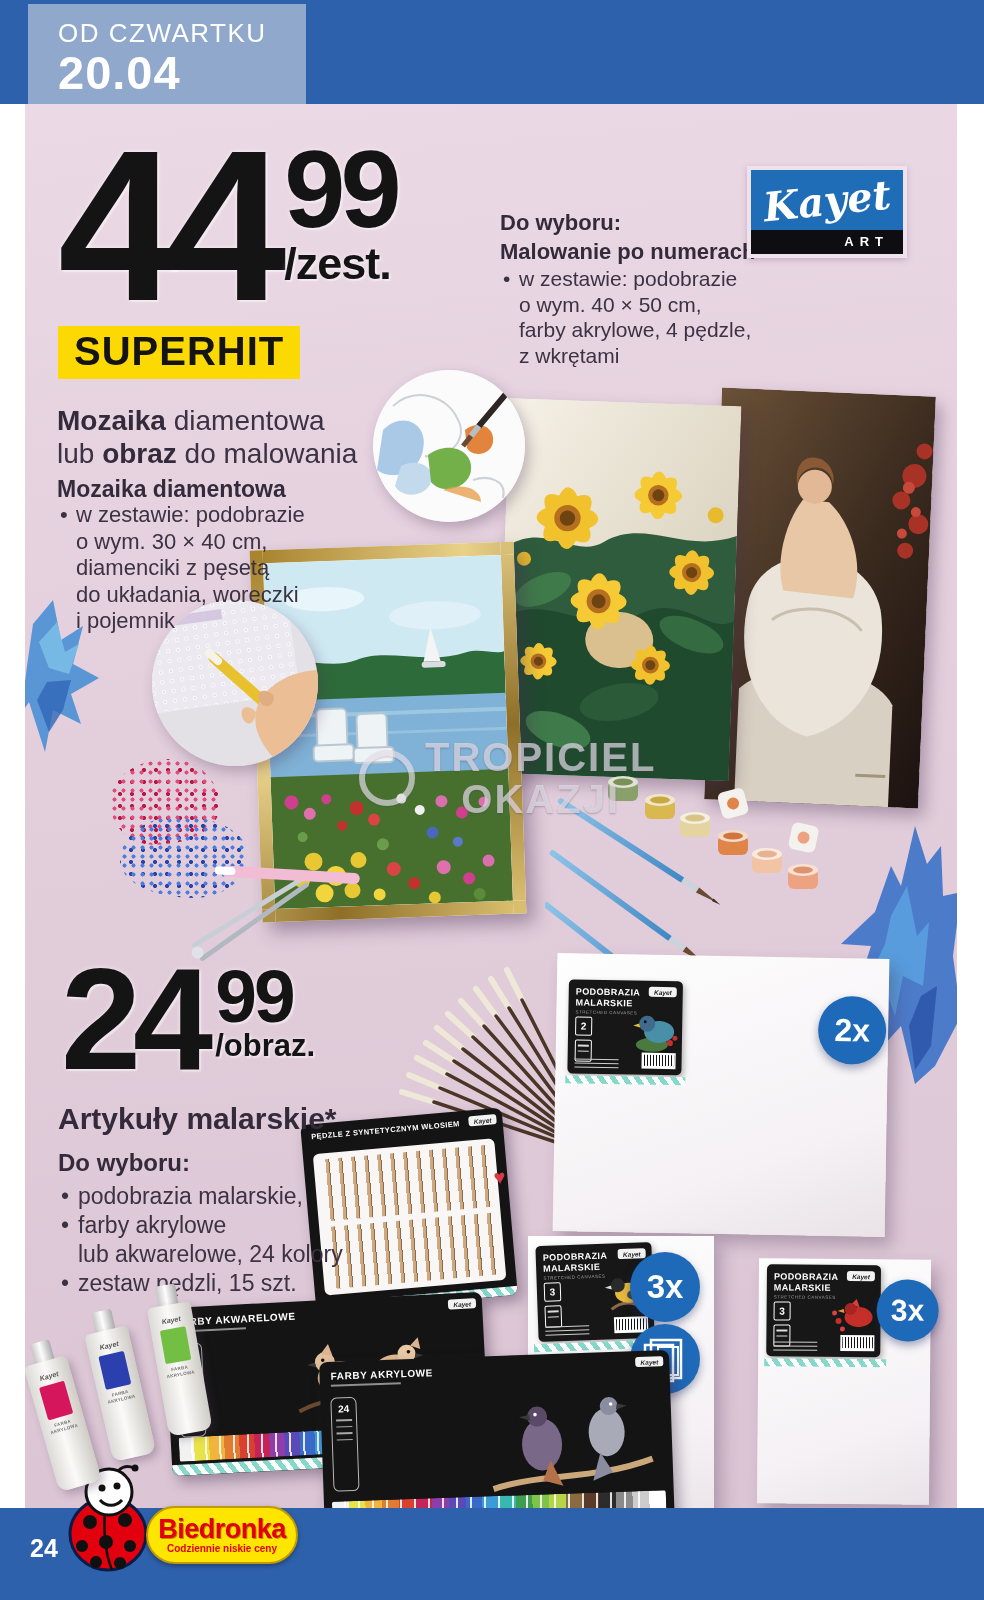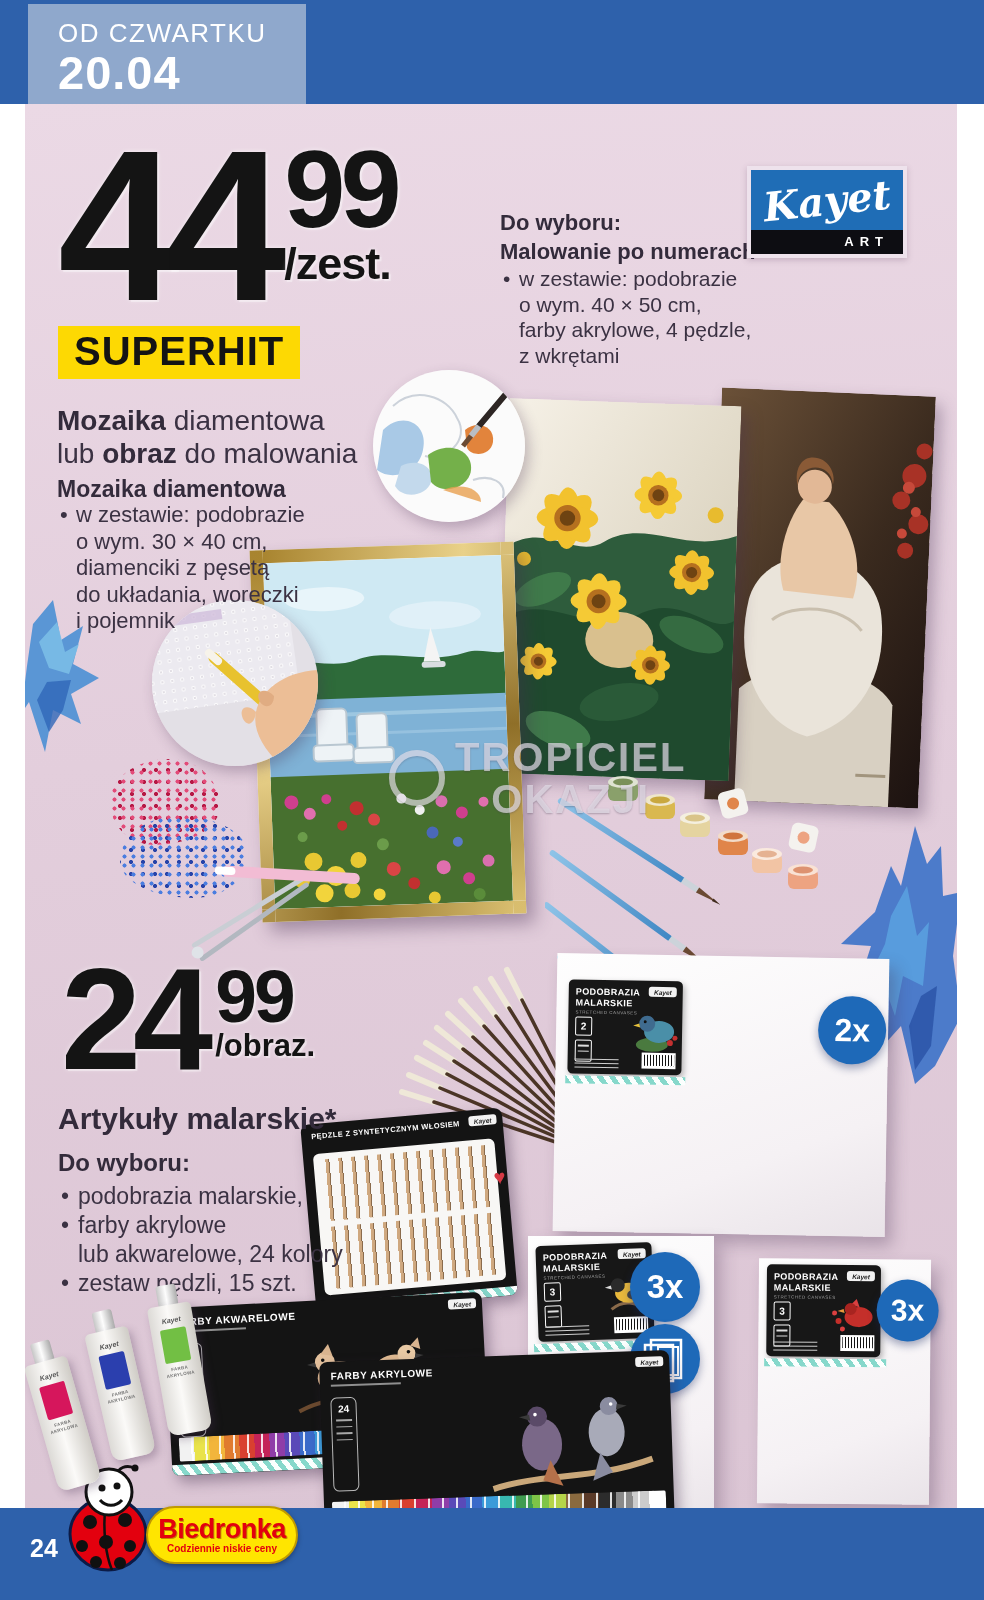--- a/index.html
+++ b/index.html
@@ -448,21 +448,21 @@
           <ellipse cx="167" cy="90" rx="15" ry="6" fill="#faeade"></ellipse>
           <ellipse cx="167" cy="90" rx="10" ry="3.5" fill="#e5b292"></ellipse>
         </g>
       <g>
           <rect x="188" y="105" width="30" height="20" rx="6" fill="#eda381"></rect>
           <ellipse cx="203" cy="106" rx="15" ry="6" fill="#f9e2d4"></ellipse>
           <ellipse cx="203" cy="106" rx="10" ry="3.5" fill="#dd9270"></ellipse>
         </g>
     </svg>
 
-    <div class="abs wm" style="left:364px;top:632px;z-index:9;">
+    <div class="abs wm" style="left:334px;top:632px;z-index:9;">
       <div class="wm-ring"></div>
       <div>
         <div class="wm-txt">TROPICIEL</div>
         <div class="wm-txt">OKAZJI</div>
       </div>
     </div>
 
     <div class="abs price p1" style="left:33px;top:40px;">
       <span class="pz">44</span>
       <span class="pr-col">

